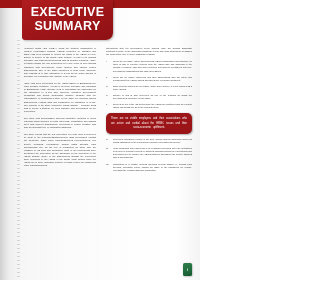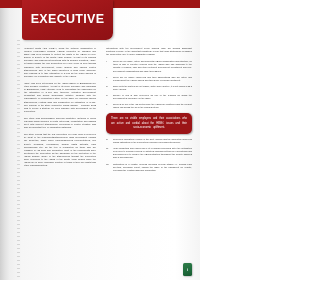--- a/index.html
+++ b/index.html
@@ -183,20 +183,21 @@
 <div id="page">
 
   <div class="paper"></div>
   <div class="gutter-shadow"></div>
   <div class="gutter-texture"></div>
 
   <div class="top-band"></div>
 
   <div class="title-block">
     <div class="title-line">EXECUTIVE</div>
+    <div class="title-line">SUMMARY</div>
   </div>
 
   <div class="col col-left">
     <p class="para">HomeNet South Asia (HNSA), being the network organization of Women Homebased workers (HBWs) promoted by UNIFEM and SEWA has been working to protect the rights of the HBWs in every sphere of society in the South Asian Region. As part of its ongoing advocacy and lobbying interventions with its member countries, HNSA is taking forward the ILO Convention on Home Work (C-177) through dialogues with government, policy makers and various related stakeholders. One of the major objectives of such policy advocacy and lobbying is to take ratification of C-177 as the major agenda in advocacy for recognition and visibility of the HBWs.</p>
     <p class="para">HNSA has been intervening on the HBWs issues in Bangladesh like other member countries. As part of its policy advocacy and campaign in Bangladesh, HNSA strongly feels to understand the challenges for the ratification of C-177 and, therefore entrusted Development Consultant and Global Compliance Initiative (DCGCI) with the responsibility of conducting a study on the same for exploring various stakeholders, existing laws and possibilities for ratification of C-177. The purpose of the study conducted during January - February 2012 was to devise a strategy for open dialogue with Government on the convention.</p>
     <p class="para">The study was accomplished applying qualitative methods of social research which included in-depth interviews, consultation and sharing meet with different stakeholders. Reviewing of related literature was also an important tool of information gathering.</p>
     <p class="para">The study reveals that the ILO convention on Home work is perceived by most of the respondents/stakeholders (high government officials like Secretary, Trade union leaders/labourer's representatives, civil society members, researchers, human rights activists, legal professionals etc.) as the tool of recognition for those who are engaged in HB work and production. Most of the respondents have mentioned the convention as the safeguard for the protection of the HBWs globally. Some of the stakeholders thought the convention more beneficial to the HBWs of the South Asian Region since the HBWs are in more vulnerable position in terms of their due rights than other regions/countries.</p>
   </div>
 
   <div class="col col-right">

